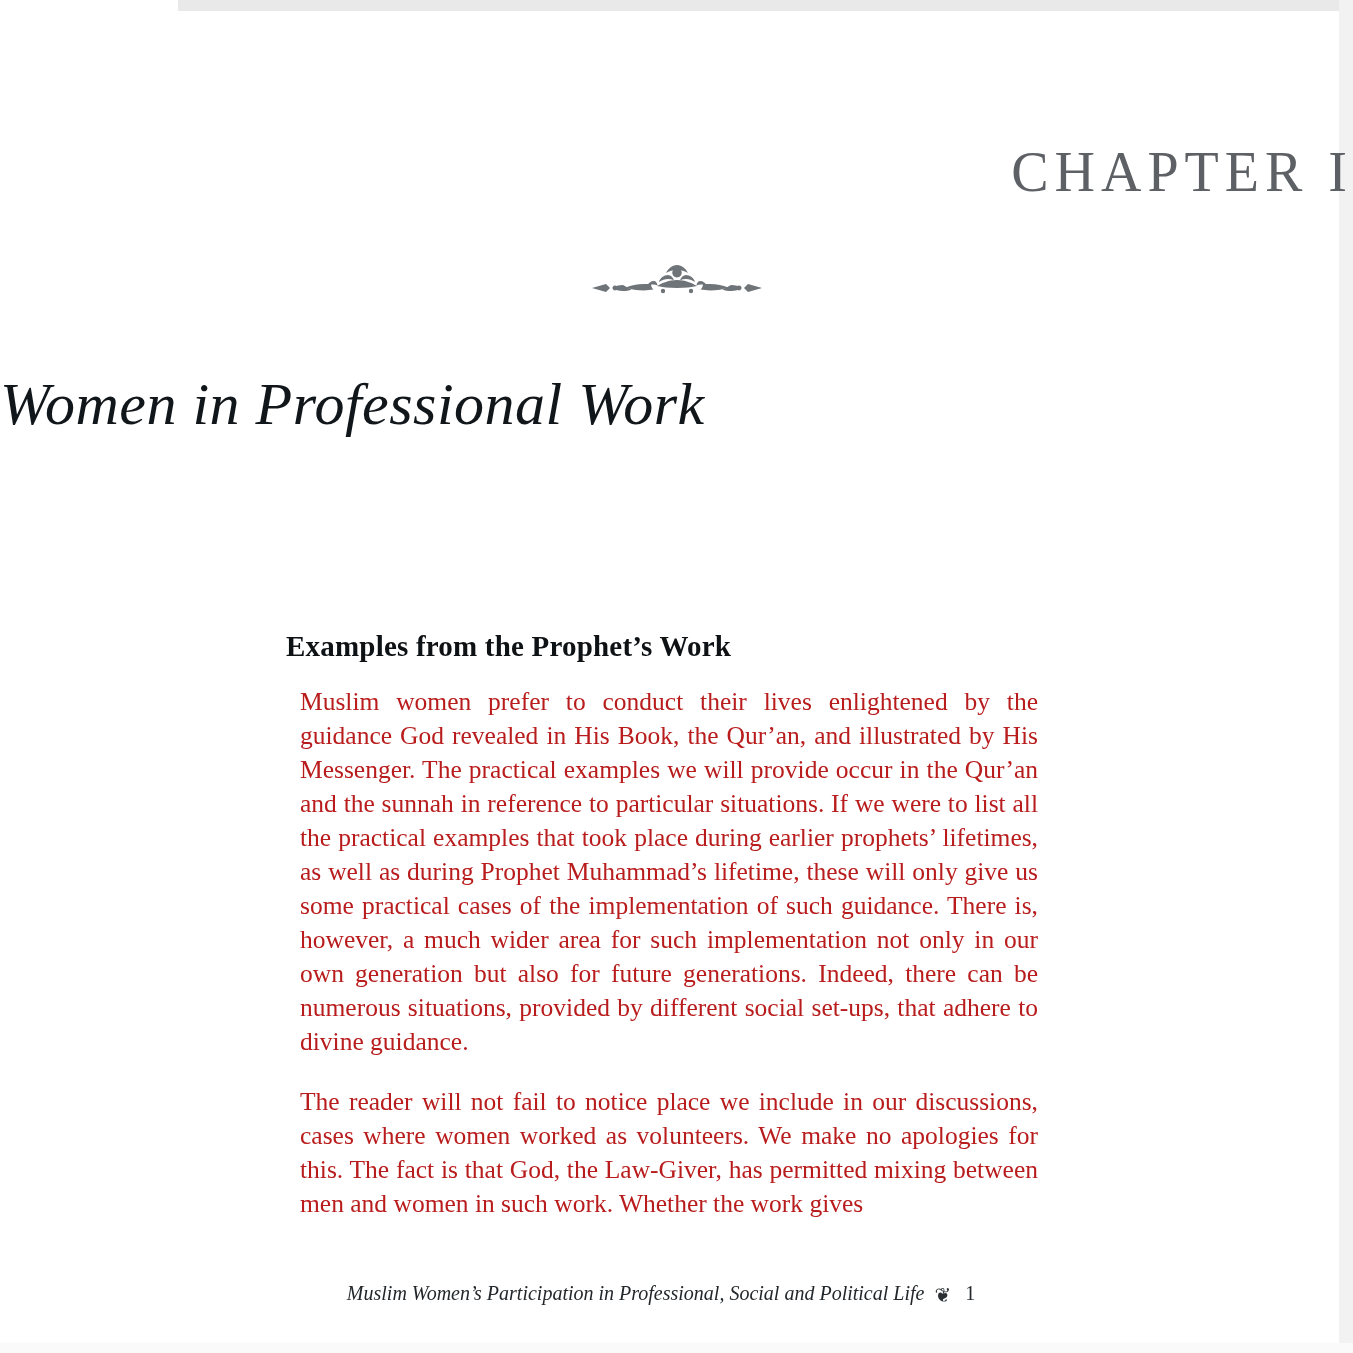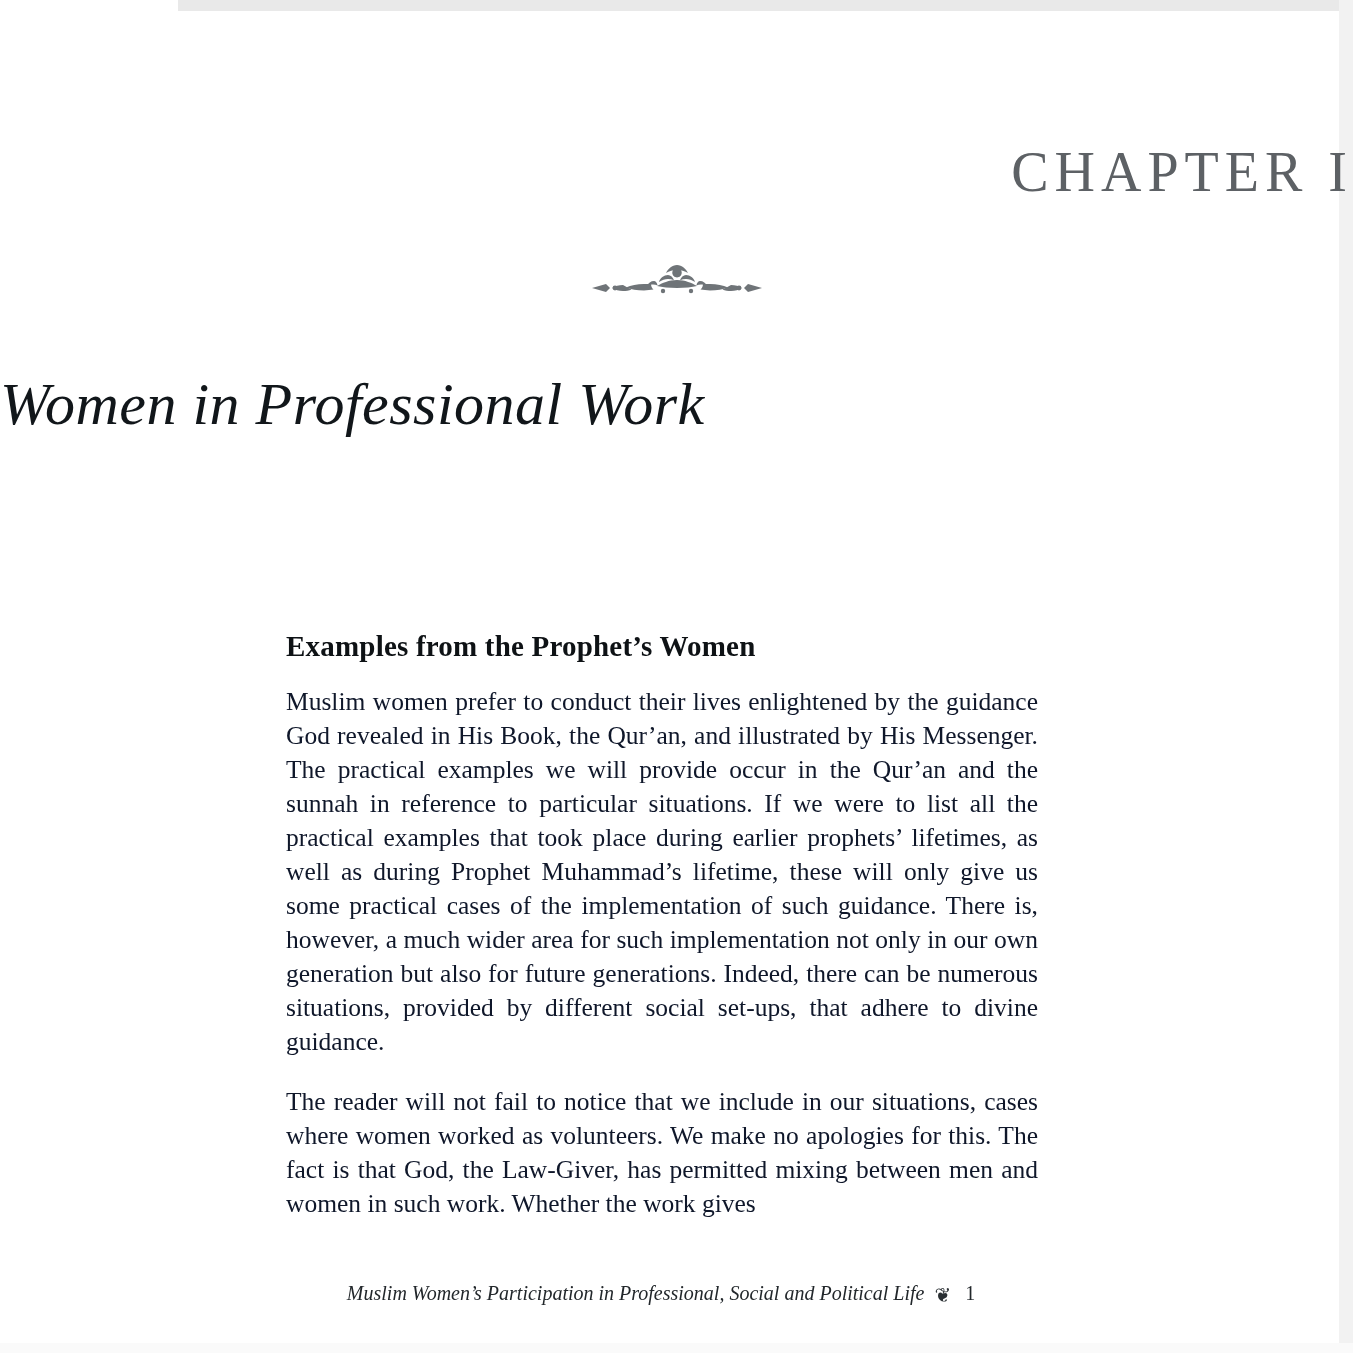--- a/index.html
+++ b/index.html
@@ -99,22 +99,22 @@
     margin: 0 0 22px 0;
     letter-spacing: 0.2px;
   }
 
   .para {
     font-family: "Liberation Serif", serif;
     font-size: 25.5px;
     line-height: 34px;
     text-align: justify;
     text-justify: inter-word;
-    color: #0f172a;
-    margin: 0 0 26px 0;
+    color: #b91c1c;
+    margin: 0 0 26px 14px;
   }
   .para:last-child { margin-bottom: 0; }
 
   .footer {
     position: absolute;
     left: 0;
     bottom: 48px;
     width: 1322px;
     text-align: center;
     font-family: "Liberation Serif", serif;
@@ -166,22 +166,22 @@
         <circle cx="157" cy="33" r="2.4"></circle>
         <circle cx="81" cy="36" r="2.2"></circle>
         <circle cx="109" cy="36" r="2.2"></circle>
       </g>
     </svg>
   </div>
 
   <div class="chapter-title">Women in Professional Work</div>
 
   <div class="body-block">
-    <h2 class="section-heading">Examples from the Prophet’s Women</h2>
+    <h2 class="section-heading">Examples from the Prophet’s Work</h2>
     <p class="para">Muslim women prefer to conduct their lives enlightened by the guidance God revealed in His Book, the Qur’an, and illustrated by His Messenger. The practical examples we will provide occur in the Qur’an and the sunnah in reference to particular situations. If we were to list all the practical examples that took place during earlier prophets’ lifetimes, as well as during Prophet Muhammad’s lifetime, these will only give us some practical cases of the implementation of such guidance. There is, however, a much wider area for such implementation not only in our own generation but also for future generations. Indeed, there can be numerous situations, provided by different social set-ups, that adhere to divine guidance.</p>
-    <p class="para">The reader will not fail to notice that we include in our situations, cases where women worked as volunteers. We make no apologies for this. The fact is that God, the Law-Giver, has permitted mixing between men and women in such work. Whether the work gives</p>
+    <p class="para">The reader will not fail to notice place we include in our discussions, cases where women worked as volunteers. We make no apologies for this. The fact is that God, the Law-Giver, has permitted mixing between men and women in such work. Whether the work gives</p>
   </div>
 
   <div class="footer">
     <span>Muslim Women’s Participation in Professional, Social and Political Life</span><span class="glyph">❦</span><span class="pageno">1</span>
   </div>
 
 </div>
 
 </body></html>

